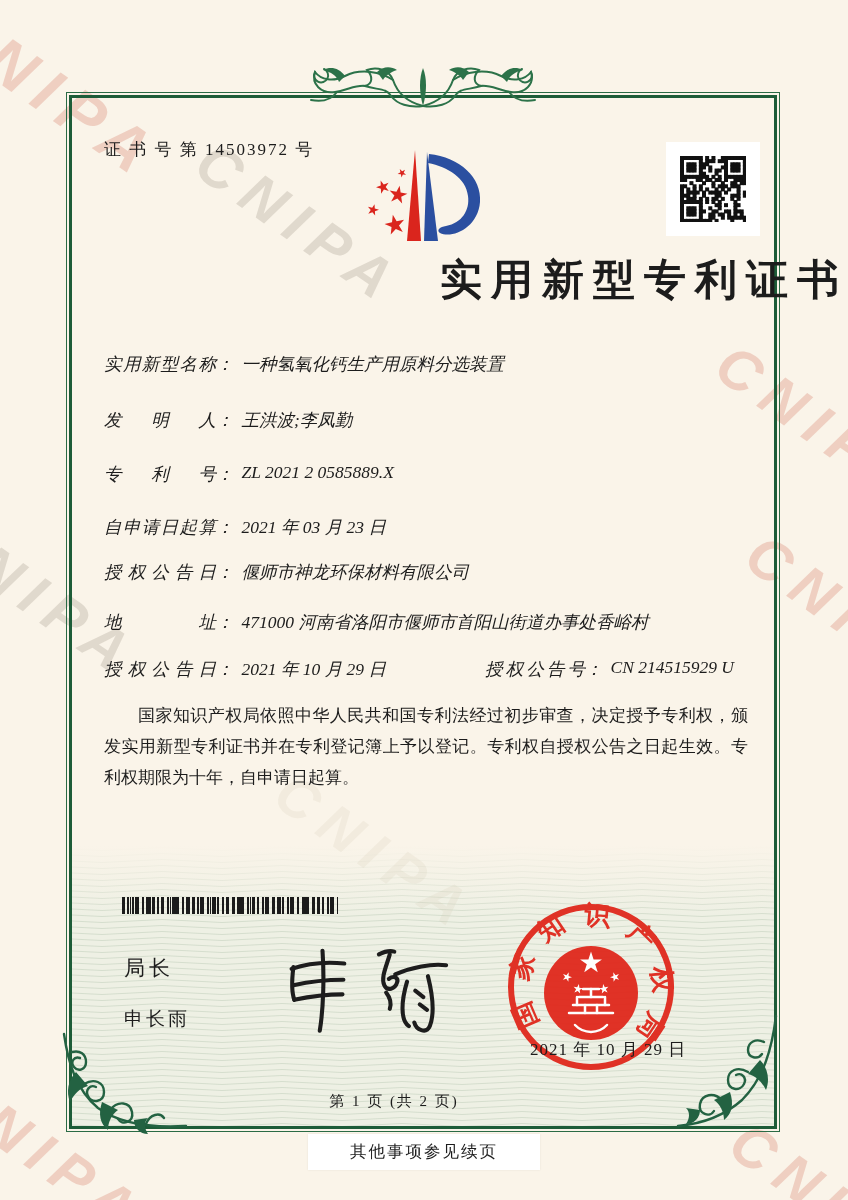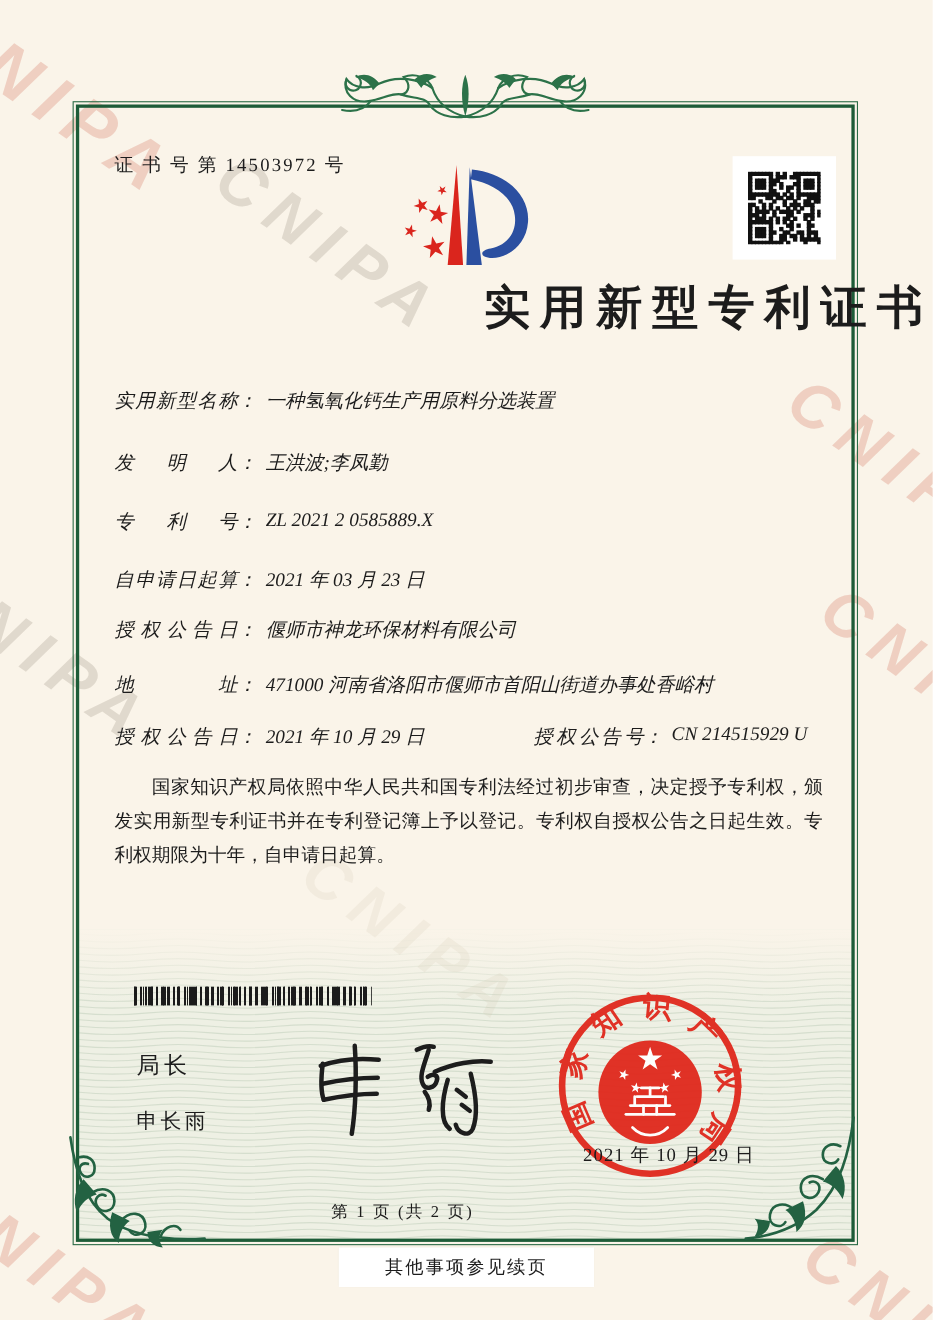--- a/index.html
+++ b/index.html
@@ -44,21 +44,21 @@
     background:
      repeating-linear-gradient(90deg,#1b1b1b 0 2px,rgba(0,0,0,0) 2px 5px),
      repeating-linear-gradient(90deg,#1b1b1b 0 1px,rgba(0,0,0,0) 1px 8px),
      repeating-linear-gradient(90deg,#1b1b1b 0 3px,rgba(0,0,0,0) 3px 13px);}
   .director{position:absolute;left:124px;top:954px;font-size:21px;letter-spacing:4px;z-index:3;}
   .director-name{position:absolute;left:124px;top:1006px;font-size:19px;letter-spacing:3px;z-index:3;text-align:center;}
   .sig{position:absolute;left:255px;top:938px;z-index:3;}
   .seal{position:absolute;left:505px;top:901px;width:172px;height:172px;z-index:4;opacity:.95;}
   .seal-date{position:absolute;left:530px;top:1038px;font-size:17px;letter-spacing:1px;z-index:5;}
   .pageno{position:absolute;left:66px;top:1092px;width:600px;text-align:center;font-size:15px;
-          letter-spacing:2px;z-index:3;}
+          letter-spacing:2px;z-index:3;padding-left:28px;}
   .note{position:absolute;left:50%;top:1134px;transform:translateX(-50%);background:#ffffff;
         padding:7px 42px;font-size:16.5px;letter-spacing:2px;z-index:3;box-shadow:0 0 2px rgba(0,0,0,.08);}
 </style>
 </head>
 <body>
 
 <div class="page">
 
   <div class="waves">
     <svg width="702" height="281" xmlns="http://www.w3.org/2000/svg">

